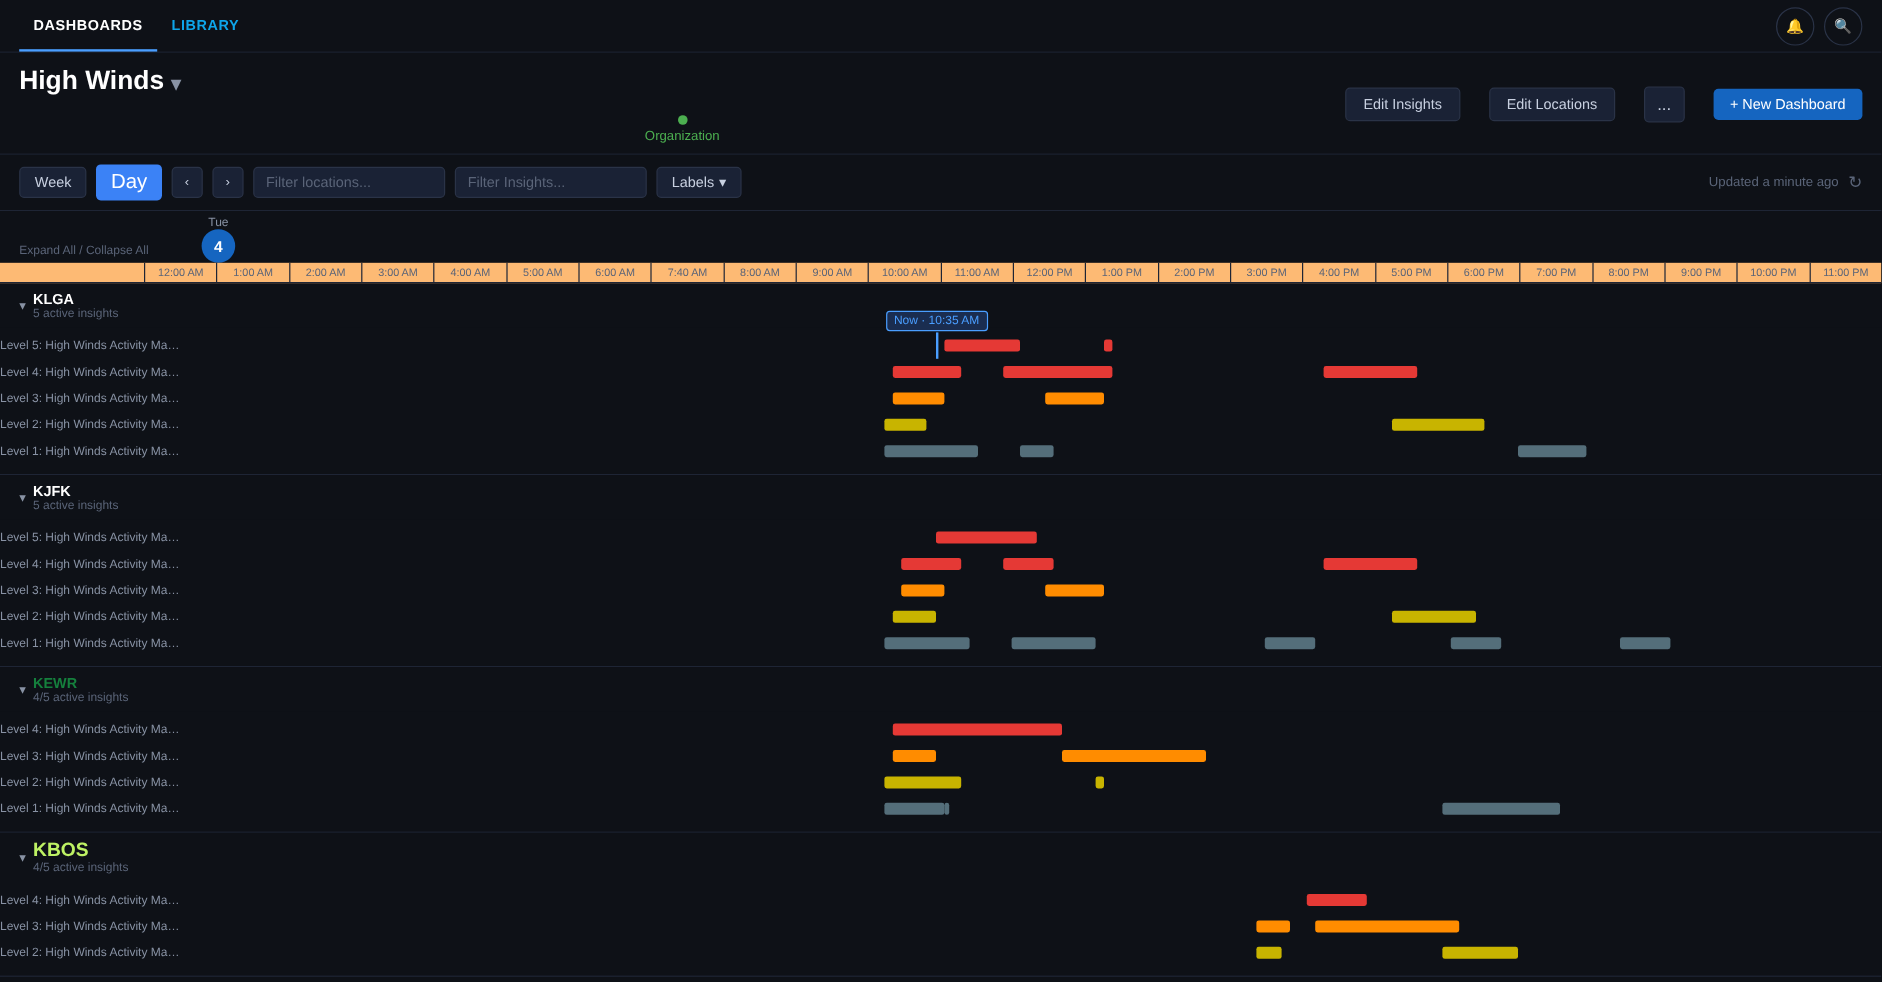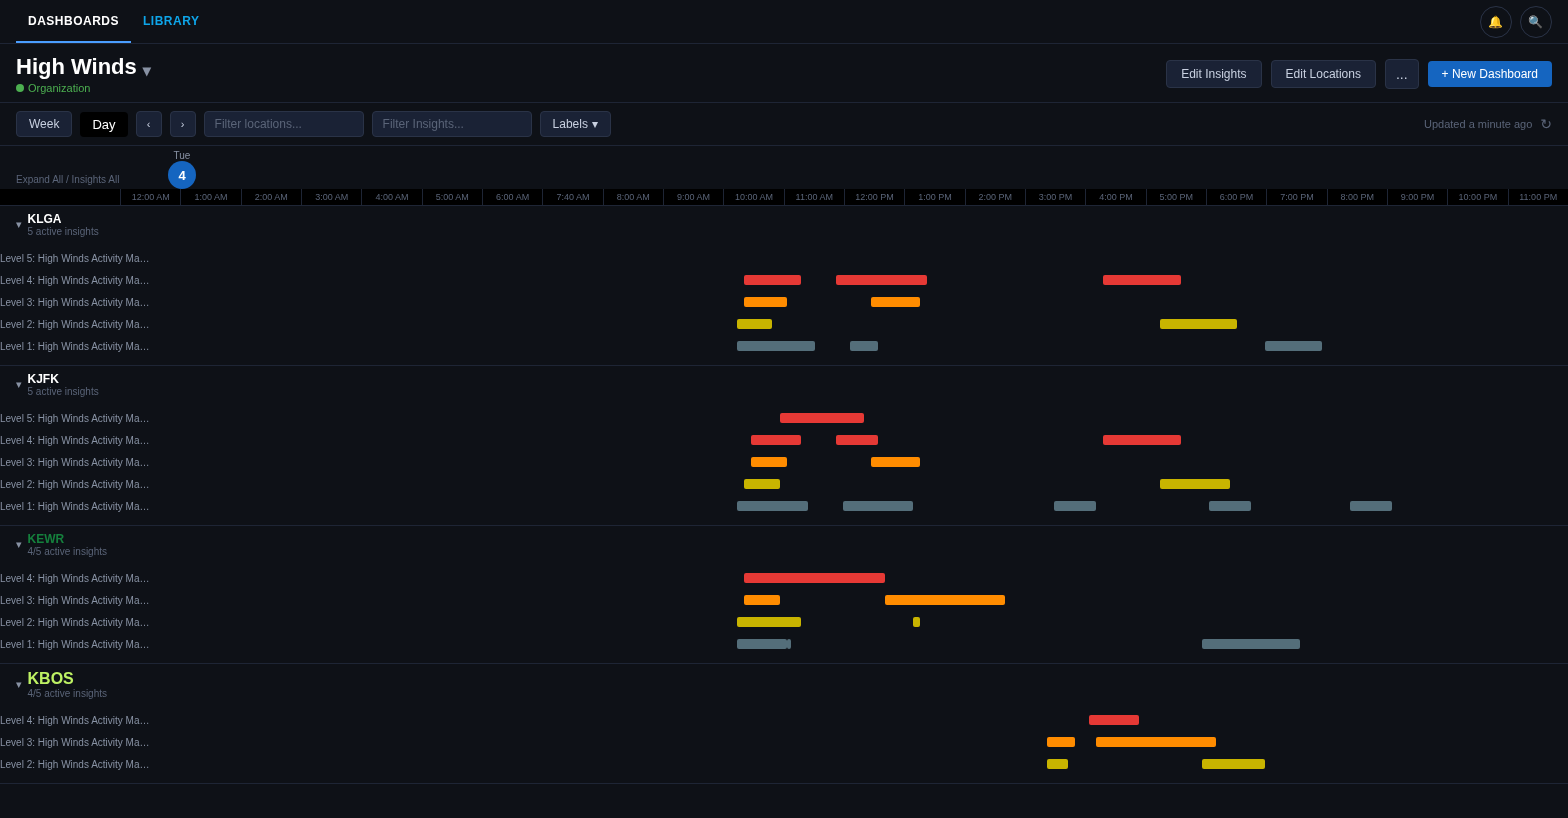--- a/index.html
+++ b/index.html
@@ -62,26 +62,26 @@
       font-size: 22px;
       font-weight: 700;
       color: #fff;
       display: flex;
       align-items: flex-end;
       gap: 6px;
     }
     .page-title .chevron { color: #8892a4; font-size: 16px; }
     .org-badge {
       display: flex; align-items: center; gap: 4px;
-      font-size: 11px; color: #4caf50; margin-top: 2px;
+      font-size: 11px; color: #4caf50; margin-top: 16px; flex-direction: column;
     }
     .org-badge .dot {
       width: 8px; height: 8px; background: #4caf50; border-radius: 50%;
     }
-    .header-actions { display: flex; align-items: center; gap: 9px; }
+    .header-actions { display: flex; align-items: center; gap: 24px; }
     .btn-secondary {
       background: #1a2235;
       border: 1px solid #2a3347;
       color: #c8d0e0;
       padding: 6px 14px;
       border-radius: 4px;
       cursor: pointer;
       font-size: 12px;
     }
     .btn-dots {
@@ -116,27 +116,27 @@
     .btn-week {
       background: #1a2235;
       border: 1px solid #2a3347;
       color: #c8d0e0;
       padding: 5px 12px;
       border-radius: 4px;
       cursor: pointer;
       font-size: 12px;
     }
     .btn-day {
-      background: #000000;
+      background: #3b82f6;
       border: none;
       color: #fff;
       padding: 5px 12px;
       border-radius: 4px;
       cursor: pointer;
-      font-size: 13px;
+      font-size: 17px;
     }
     .nav-btn {
       background: #1a2235;
       border: 1px solid #2a3347;
       color: #c8d0e0;
       width: 26px; height: 26px;
       border-radius: 4px;
       cursor: pointer;
       display: flex; align-items: center; justify-content: center;
       font-size: 11px;
@@ -197,21 +197,21 @@
     .timeline-scroll {
       flex: 1;
       overflow-y: auto;
       overflow-x: hidden;
     }
 
     .time-header-row {
       display: flex;
       padding-left: 120px;
       border-bottom: 1px solid #1e2535;
-      background: #000000;
+      background: #fdba74;
       position: sticky;
       top: 0;
       z-index: 30;
     }
 
     
     .loc-section {
       border-bottom: 1px solid #1e2535;
     }
     .loc-head-row {
@@ -321,21 +321,21 @@
       <span>▾</span>
     </button>
     <div class="toolbar-spacer"></div>
     <span class="update-text">Updated a minute ago</span>
     <button class="refresh-btn">↻</button>
   </div>
 
   <div class="main-area">
 
     <div style="position: relative; padding-left: 160px; background: #0e1117; padding-top: 4px; padding-bottom: 0; border-bottom: none;">
-      <div style="position: absolute; left: 16px; bottom: 4px; font-size: 10px; color: #5a6478; cursor: pointer;">Expand All / Insights All</div>
+      <div style="position: absolute; left: 16px; bottom: 4px; font-size: 10px; color: #5a6478; cursor: pointer;">Expand All / Collapse All</div>
       <div style="display: inline-block; text-align: center; margin-left: 8px;">
         <div style="font-size: 10px; color: #8892a4;">Tue</div>
         <div style="width: 28px; height: 28px; background: #1565c0; border-radius: 50%; display: flex; align-items: center; justify-content: center; color: #fff; font-size: 13px; font-weight: 700;">4</div>
       </div>
     </div>
 
     <div class="time-header-row" id="time-header-row">
     <div class="time-col">12:00 AM</div>
         <div class="time-col">1:00 AM</div>
         <div class="time-col">2:00 AM</div>
@@ -368,20 +368,27 @@
             <div class="loc-head-row">
       <span style="color:#8892a4; font-size:11px;">▾</span>
       <div>
         <div style="font-size:12px; font-weight:700; color:#fff;">KLGA</div>
         <div style="font-size:10px; color:#5a6478;">5 active insights</div>
       </div>
     </div>
             <div class="loc-insights-rows">
               <div class="insight-line">
                 <div class="insight-line-label">Level 5: High Winds Activity Matrix</div>
+                <div class="insight-line-bars" style="position: relative; flex: 1 1 0%; height: 22px;">
+                  <div class="now-line" style="left: 44%;">
+                    <div class="now-tooltip">Now · 10:35 AM</div>
+                  </div>
+                  <div class="bar-segment bar-red" style="left: 44.5%; width: 4.5%;"></div>
+                  <div class="bar-segment bar-red" style="left: 54%; width: 0.5%;"></div>
+                </div>
               </div>
               <div class="insight-line">
                 <div class="insight-line-label">Level 4: High Winds Activity Matrix</div>
                 <div class="insight-line-bars" style="position: relative; flex: 1 1 0%; height: 22px;">
                   <div class="bar-segment bar-red" style="left: 41.5%; width: 4%;"></div>
                   <div class="bar-segment bar-red" style="left: 48%; width: 6.5%;"></div>
                   <div class="bar-segment bar-red" style="left: 67%; width: 5.5%;"></div>
                 </div>
               </div>
               <div class="insight-line">

